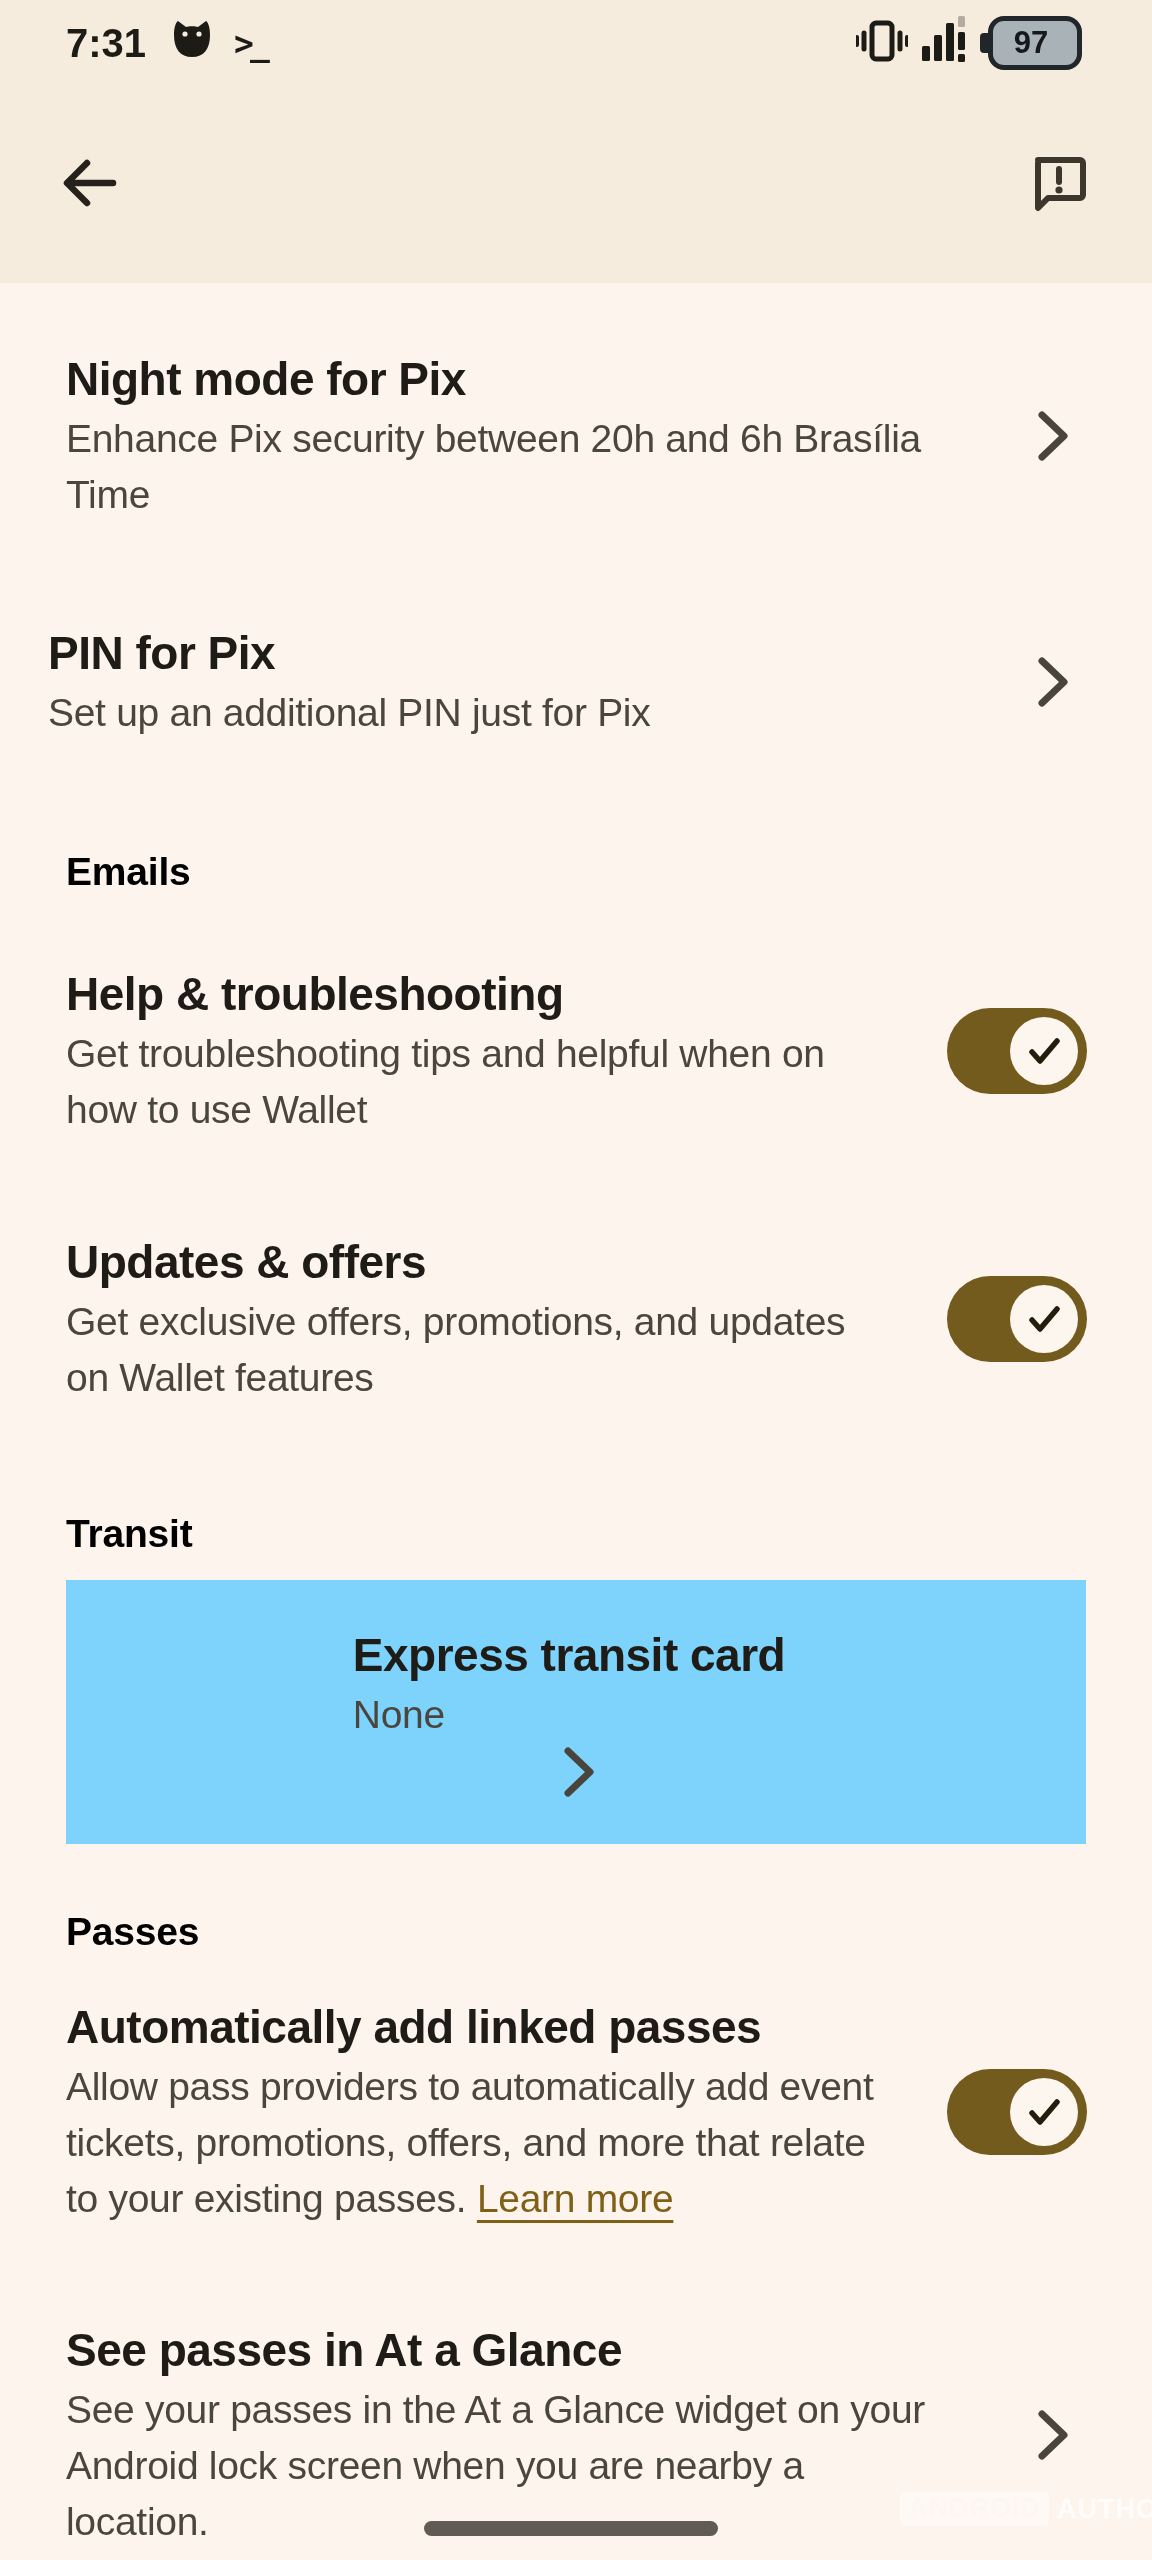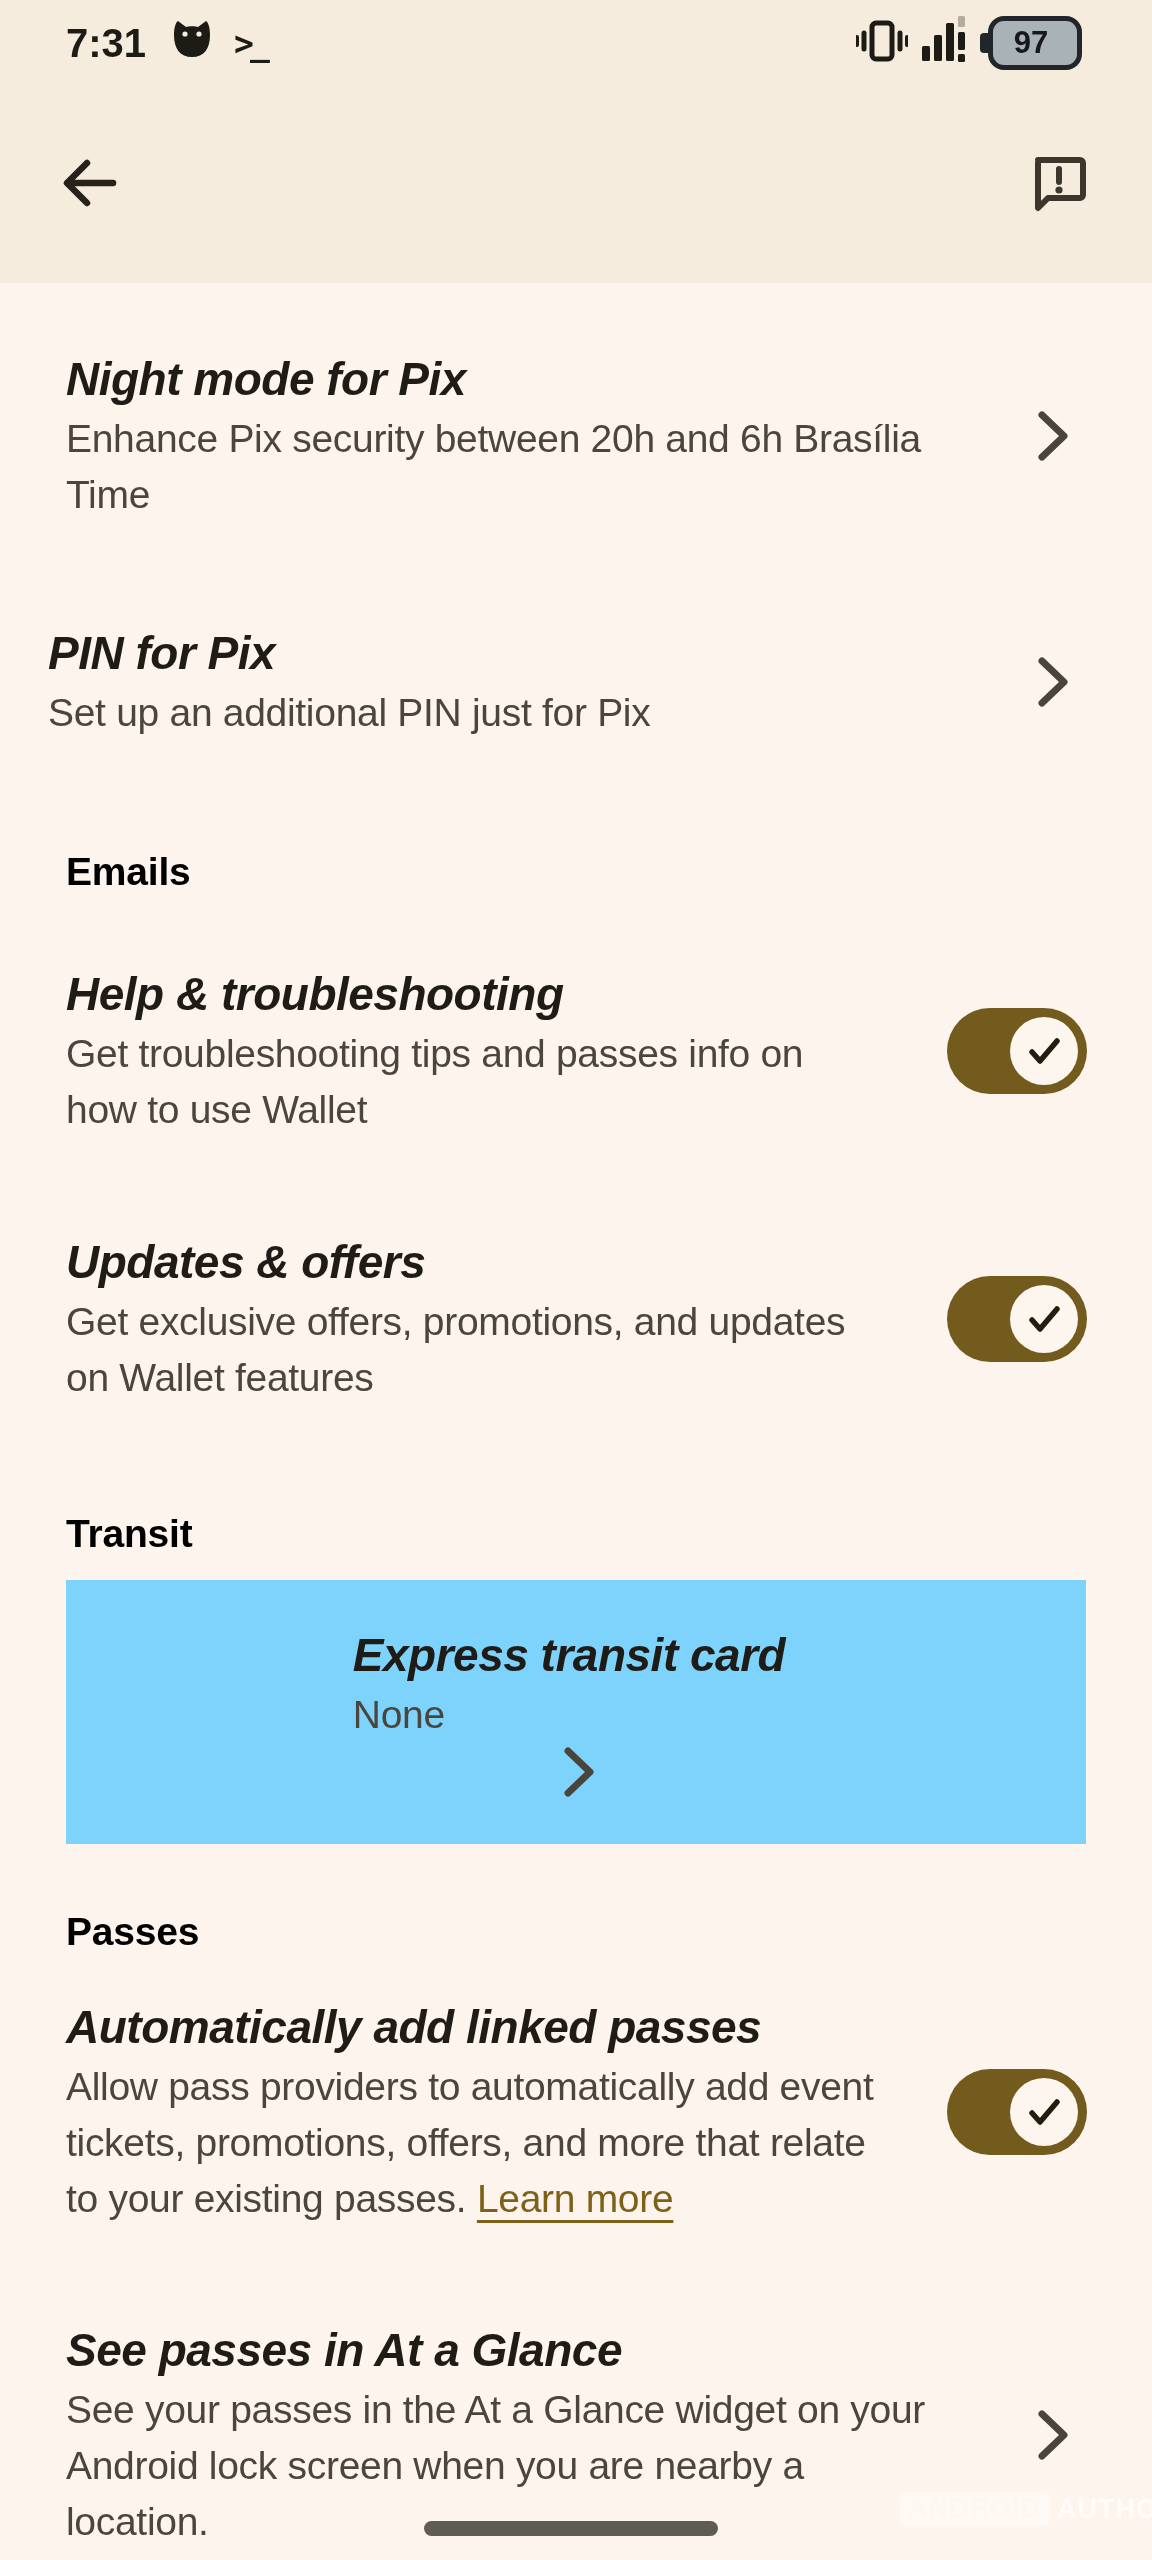--- a/index.html
+++ b/index.html
@@ -41,21 +41,21 @@
     height:197px;display:flex;align-items:center;justify-content:space-between;
     padding:0 59px 0 55px;box-sizing:border-box;
   }
   .icon-btn{width:68px;height:68px;display:flex;align-items:center;justify-content:center;background:none;border:none;padding:0;cursor:pointer;}
   
   .content{padding-bottom:40px;}
   .row{display:flex;align-items:center;padding:0 82px 0 66px;box-sizing:border-box;}
   .row.toggle-row{padding-right:65px;}
   .row .texts{flex:1;min-width:0;}
   .row .title{
-    font-size:46px;line-height:60px;font-weight:600;letter-spacing:-0.5px;color:#1f1c17;white-space:nowrap;font-style:italic;
+    font-size:46px;line-height:60px;font-weight:600;letter-spacing:-0.5px;color:#1f1c17;white-space:nowrap;
   }
   .row .sub{margin-top:2px;}
   .row .line{
     font-size:39px;line-height:56px;font-weight:400;letter-spacing:-0.3px;color:#4a463e;white-space:nowrap;
   }
   .sec-header{
     font-size:39px;line-height:50px;font-weight:600;letter-spacing:-0.2px;color:#000000;
     padding:0 66px;
   }
   .chev{flex:0 0 auto;margin-left:20px;display:flex;align-items:center;}
@@ -198,21 +198,21 @@
         </svg>
     </span>
   </div>
 
   <div class="sec-header m-emails">Emails</div>
 
   <div class="row toggle-row m-help">
     <div class="texts">
       <div class="title">Help &amp; troubleshooting</div>
       <div class="sub">
-        <div class="line">Get troubleshooting tips and passes info on</div>
+        <div class="line">Get troubleshooting tips and helpful when on</div>
         <div class="line">how to use Wallet</div>
       </div>
     </div>
     <button class="switch" aria-checked="true">
       <span class="thumb">
         <svg width="38" height="38" viewBox="0 0 38 38">
             <path d="M7 20 L15 29 L32 9" fill="none" stroke="#231d0e" stroke-width="5.5" stroke-linecap="round" stroke-linejoin="round"></path>
           </svg>
       </span>
     </button>

